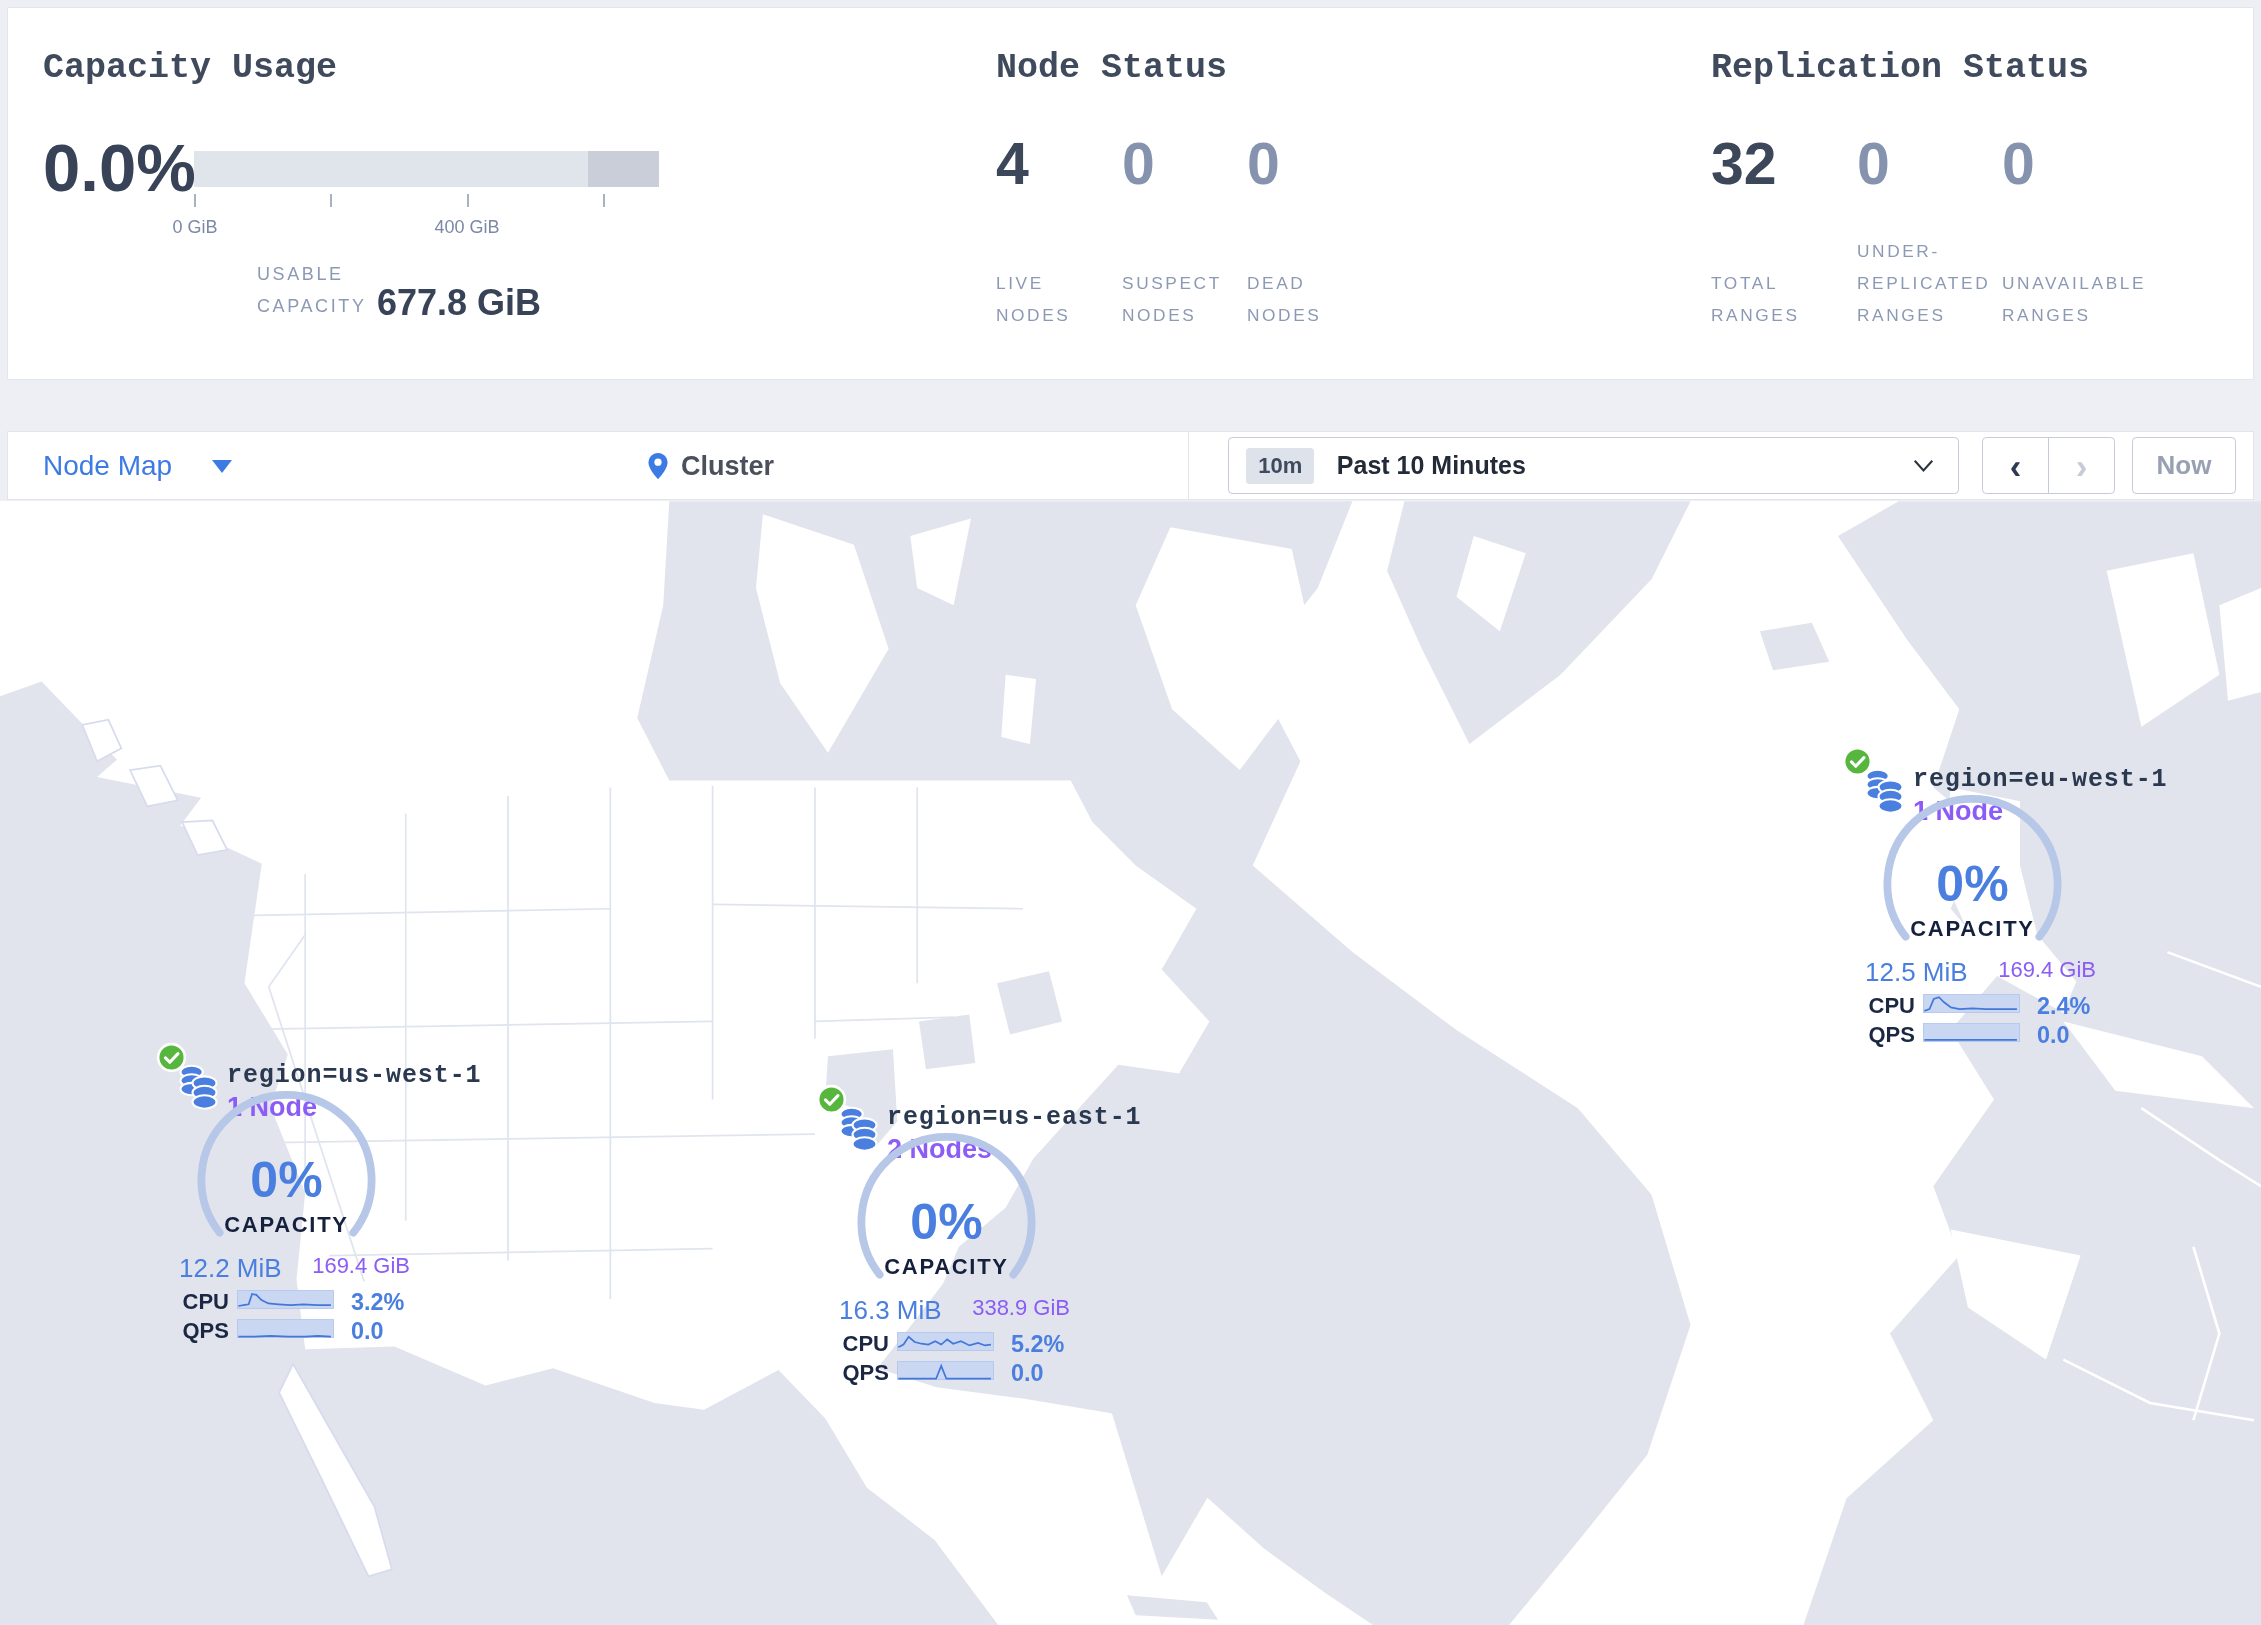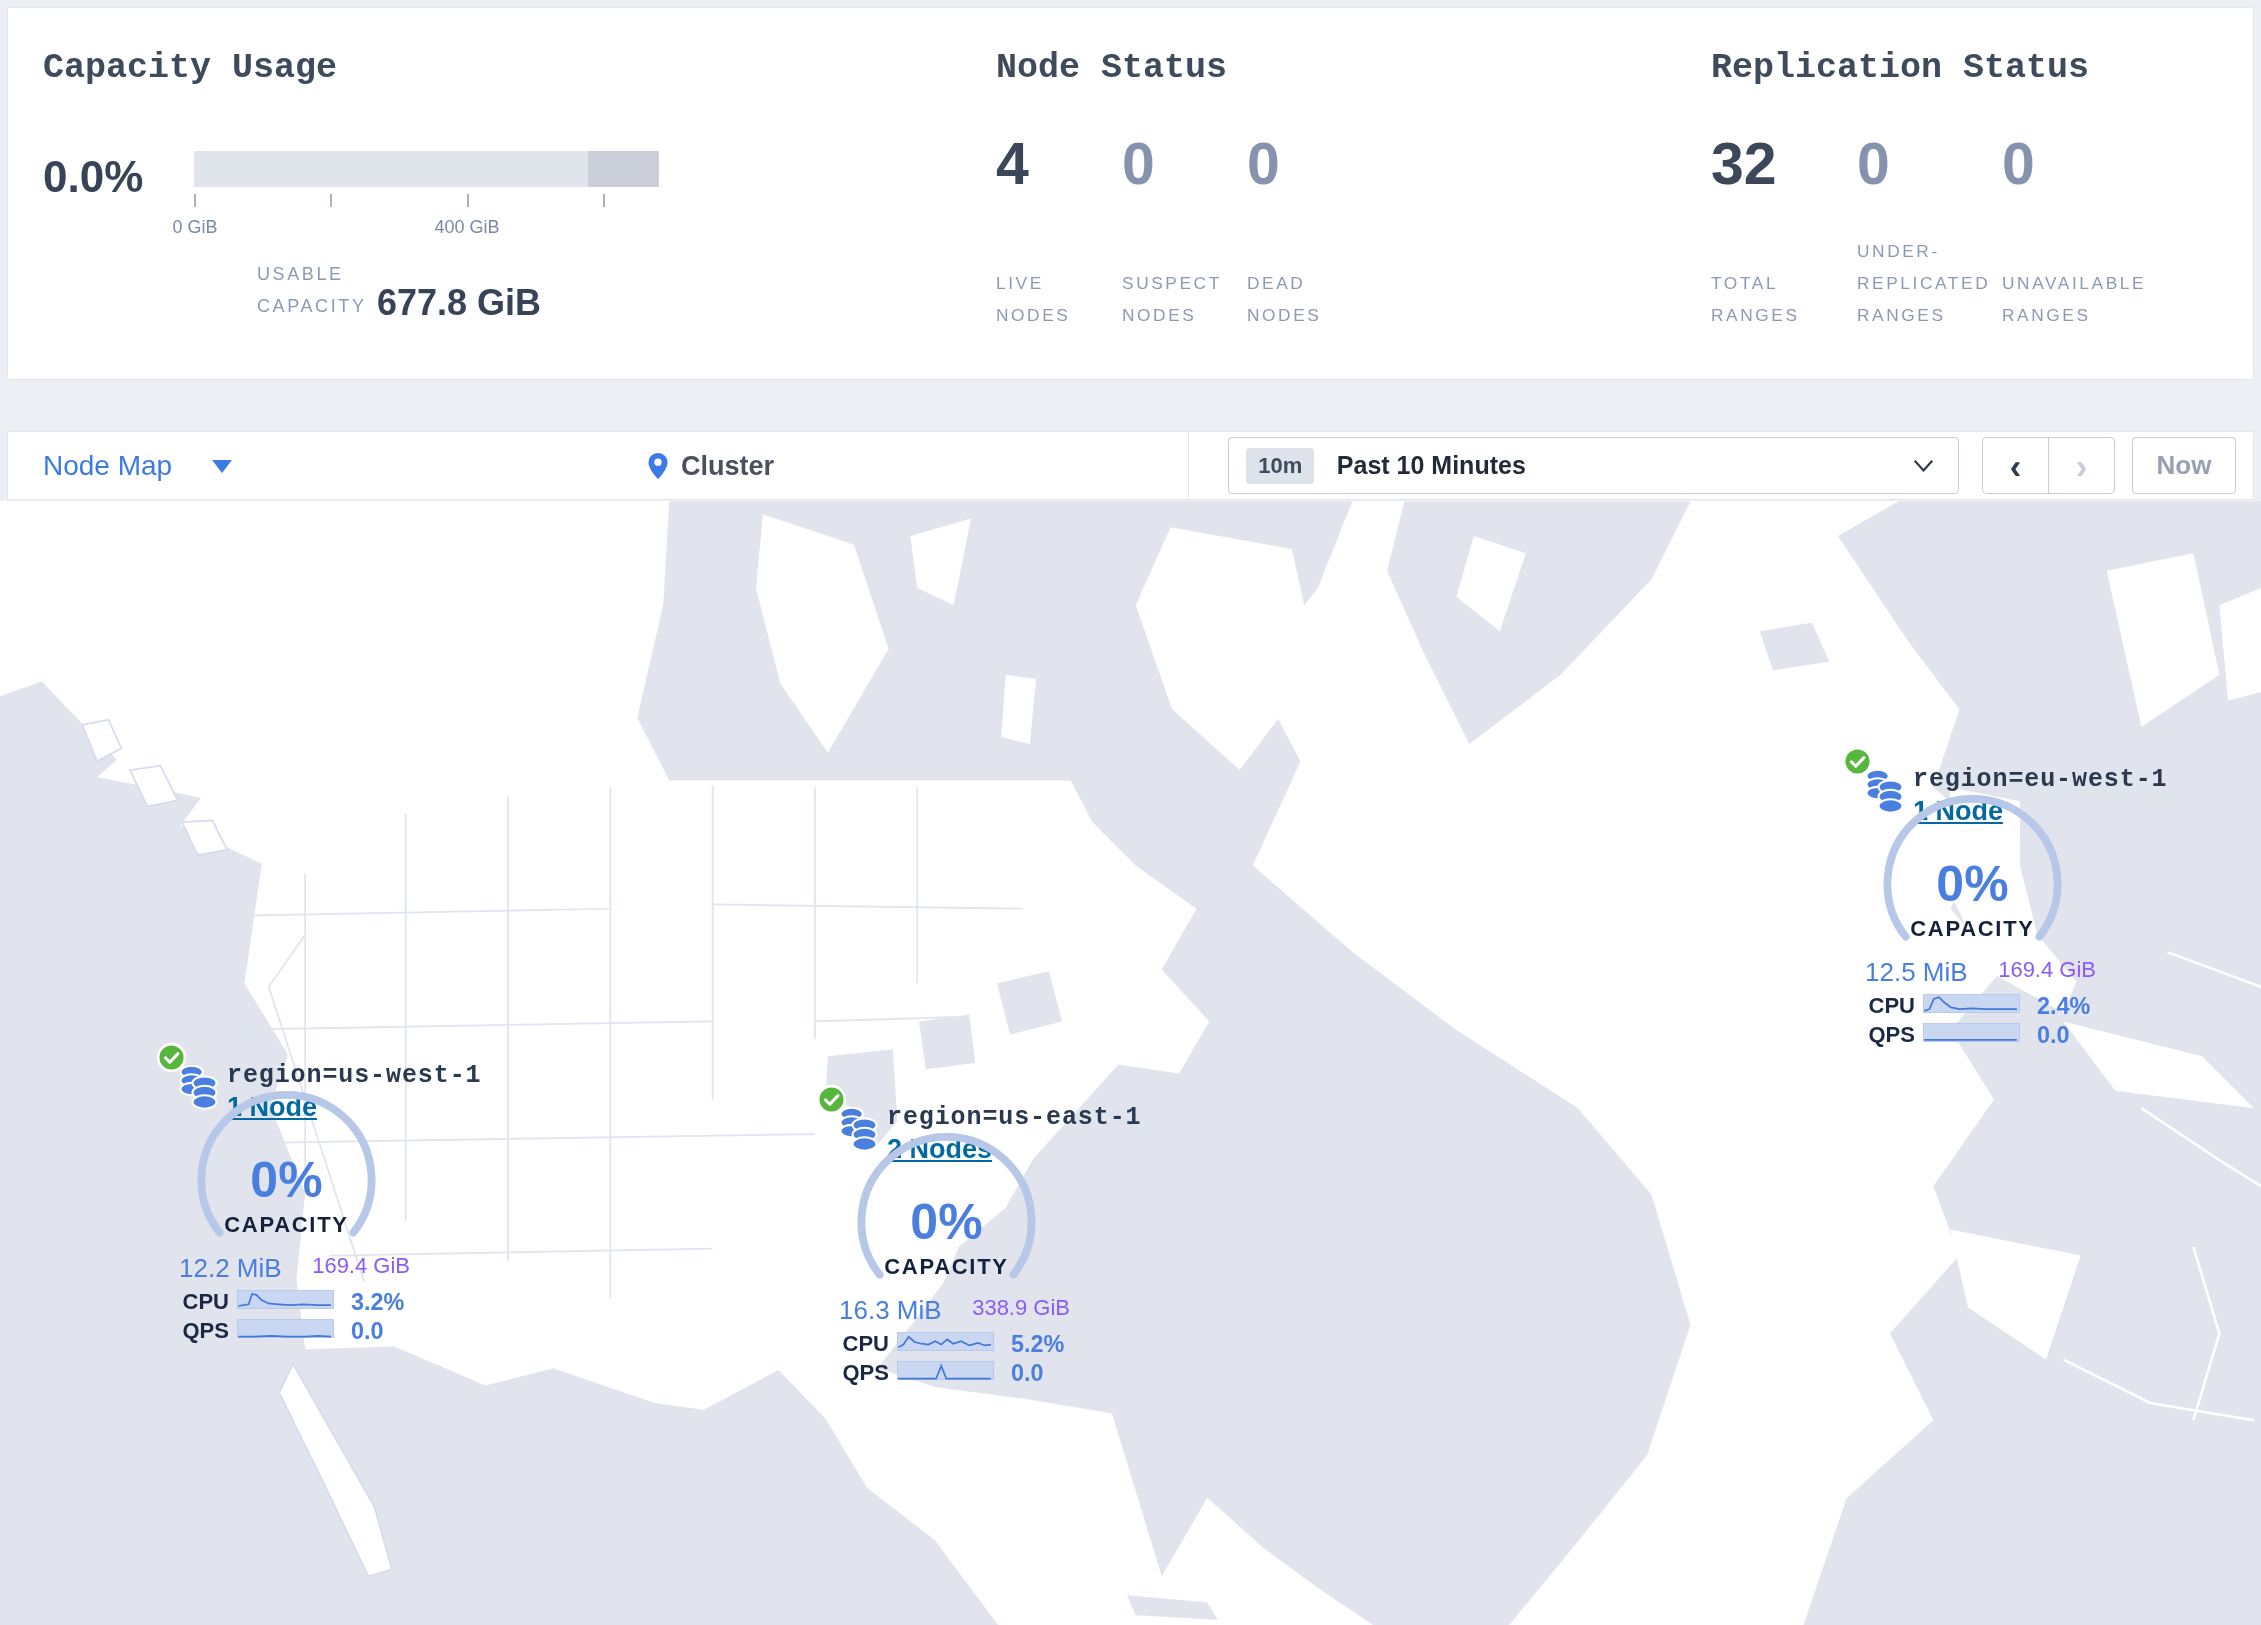--- a/index.html
+++ b/index.html
@@ -8,21 +8,21 @@
 
   
   .stats-panel { position:absolute; left:7px; top:7px; width:2247px; height:373px;
                  background:#fff; border:0.9px solid #e2e5ec; border-radius:1.7px; }
   .section { position:absolute; top:0; height:100%; }
   .sec-capacity { left:35px; width:910px; }
   .sec-nodes { left:988px; width:676px; }
   .sec-repl { left:1703px; width:538px; }
   .sec-title { position:absolute; top:40px; font-size:35px; font-weight:700; color:#3f4a5c;font-family:Liberation Mono, monospace; }
 
-  .cap-pct { position:absolute; top:144px; left:0; font-size:44px; font-weight:700; color:#394357; }
+  .cap-pct { position:absolute; top:121px; left:0; font-size:67px; font-weight:700; color:#394357; }
   .cap-bar { position:absolute; left:151px; top:143px; width:465px; height:36px; background:#e0e4eb; }
   .cap-bar-other { position:absolute; top:0; bottom:0; left:84.7%; right:0; background:#c9ced9; }
   .cap-ticks { position:absolute; left:151px; top:186px; width:465px; height:14px; }
   .cap-tick { position:absolute; top:0; width:1.7px; height:13px; background:#aab2c2; }
   .cap-tick-label { position:absolute; top:22.5px; font-size:18px; color:#7c89a4; transform:translateX(-50%); white-space:nowrap; }
 
   .kv { position:absolute; display:flex; align-items:flex-end; }
   .kv-label { font-size:18px; letter-spacing:2.6px; color:#8c99b4; line-height:32px; width:139px; }
   .kv-value { font-size:36px; font-weight:700; color:#394357; line-height:38px; white-space:nowrap; }
 
@@ -63,21 +63,21 @@
   
   .map { position:absolute; left:0; top:501px; width:2261px; height:1125px; background:#fff; overflow:hidden; }
   .map svg.world { position:absolute; left:0; top:0; }
 
   
   .marker { position:absolute; width:295px; height:295px; cursor:pointer; }
   .m-check { position:absolute; left:17.3px; top:0px; }
   .m-dbicon { position:absolute; left:38px; top:21px; }
   .m-region { position:absolute; left:88px; top:19px; font-family:"Liberation Mono","DejaVu Sans Mono",monospace;
               font-size:25px; font-weight:700; color:#2b3950; letter-spacing:0.9px; white-space:nowrap; }
-  .m-nodes { position:absolute; left:88px; top:50px; font-size:27px; font-weight:700; color:#0369a1; white-space:nowrap;text-decoration:underline; }
+  .m-nodes { position:absolute; left:88px; top:50px; font-size:27px; font-weight:700; color:#8b5cf6; white-space:nowrap; }
   .m-gauge { position:absolute; left:52px; top:43px; width:191px; height:191px; }
   .m-pct { position:absolute; left:0; width:191px; top:66px; text-align:center; font-size:50px; font-weight:700; color:#4a7fe0; }
   .m-captext { position:absolute; left:0; width:191px; top:127px; text-align:center; font-size:22px; font-weight:700;
                color:#15213c; letter-spacing:1.7px; }
   .m-values { position:absolute; left:40px; top:211px; width:231px; display:flex; justify-content:space-between; }
   .m-used { font-size:26px; color:#4a7fe0; white-space:nowrap; }
   .m-total { font-size:22px; color:#8b5cf6; white-space:nowrap; }
   .m-row { position:absolute; left:40px; width:251px; height:26px; }
   .m-row-cpu { top:246px; }
   .m-row-qps { top:275px; }

